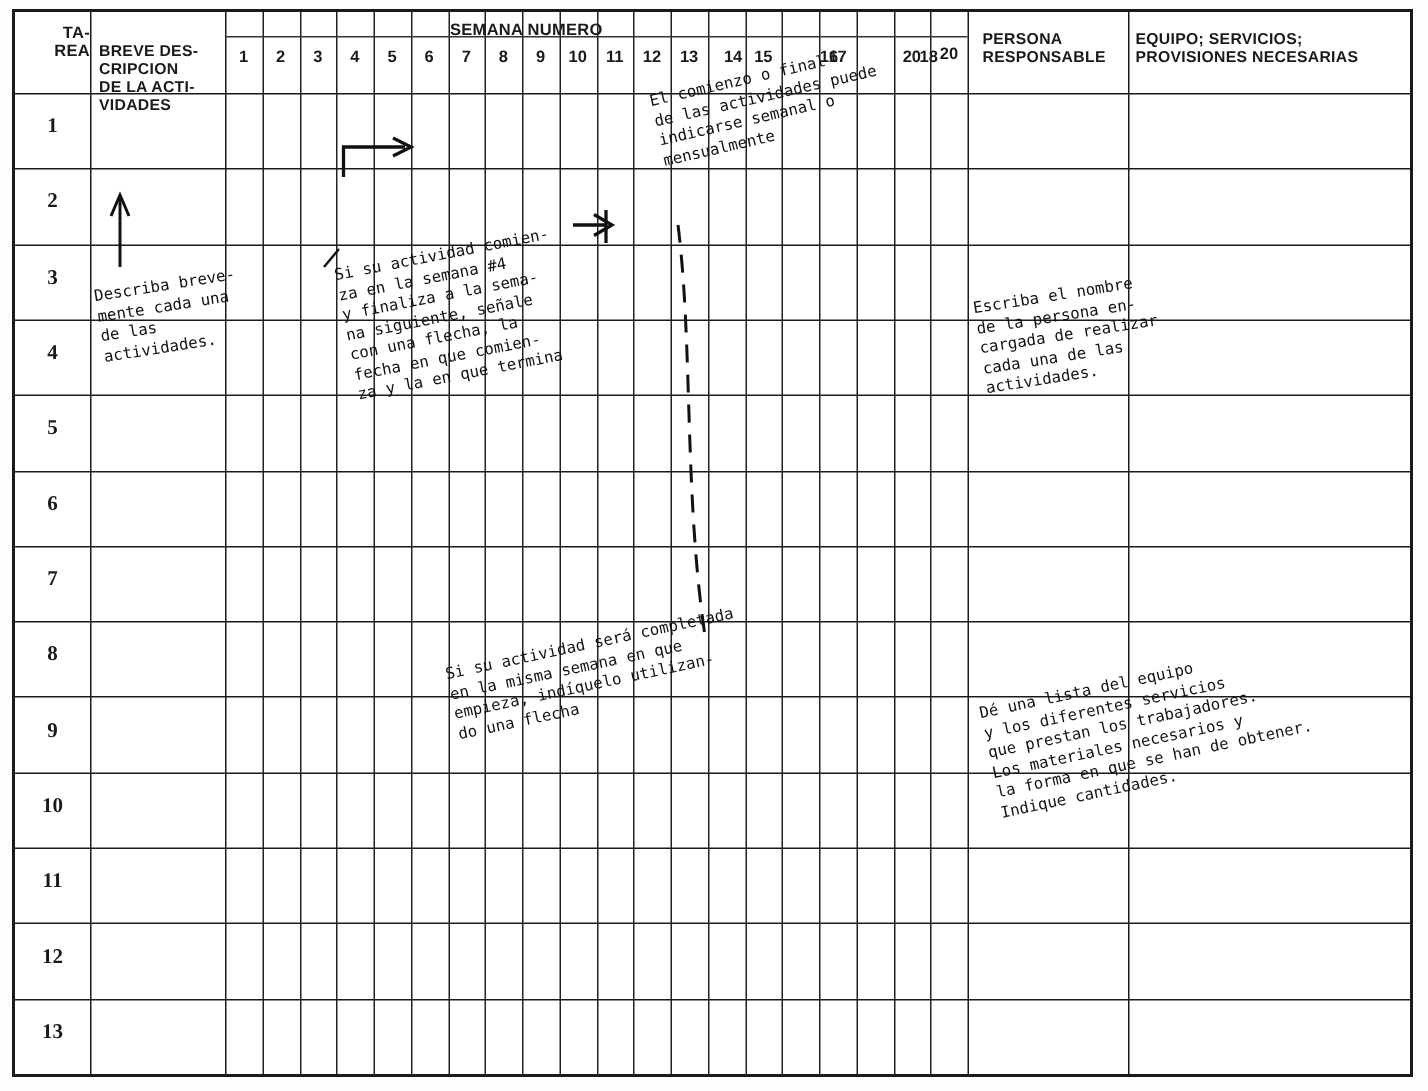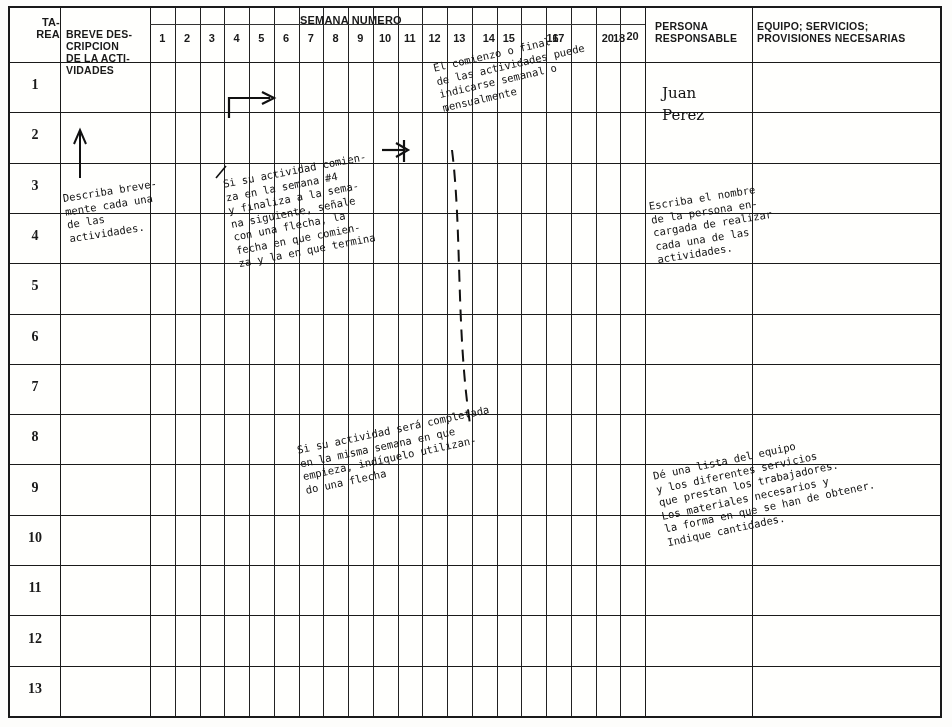--- a/index.html
+++ b/index.html
@@ -125,22 +125,20 @@
       <div class="hline" style="left: 10px; top: 363.846px; width: 932px;"></div>
       <div class="hline" style="left: 10px; top: 414.154px; width: 932px;"></div>
       <div class="hline" style="left: 10px; top: 464.462px; width: 932px;"></div>
       <div class="hline" style="left: 10px; top: 514.769px; width: 932px;"></div>
       <div class="hline" style="left: 10px; top: 565.077px; width: 932px;"></div>
       <div class="hline" style="left: 10px; top: 615.385px; width: 932px;"></div>
       <div class="hline" style="left: 10px; top: 665.692px; width: 932px;"></div>
     </div>
 
 
-  <div class="hw" style="left:662px;top:82px;width:100px;font-size:15px;line-height:22px;white-space:pre-line;">Juan
-Perez</div>
 
   <div class="mono rot-b" style="left:62px;top:192px;width:200px;white-space:pre-line;">Describa breve-
 mente cada una
 de las
 actividades.</div>
 
   <div class="mono rot-c" style="left:222px;top:178px;width:230px;white-space:pre-line;">Si su actividad comien-
 za en la semana #4
 y finaliza a la sema-
 na siguiente, señale

